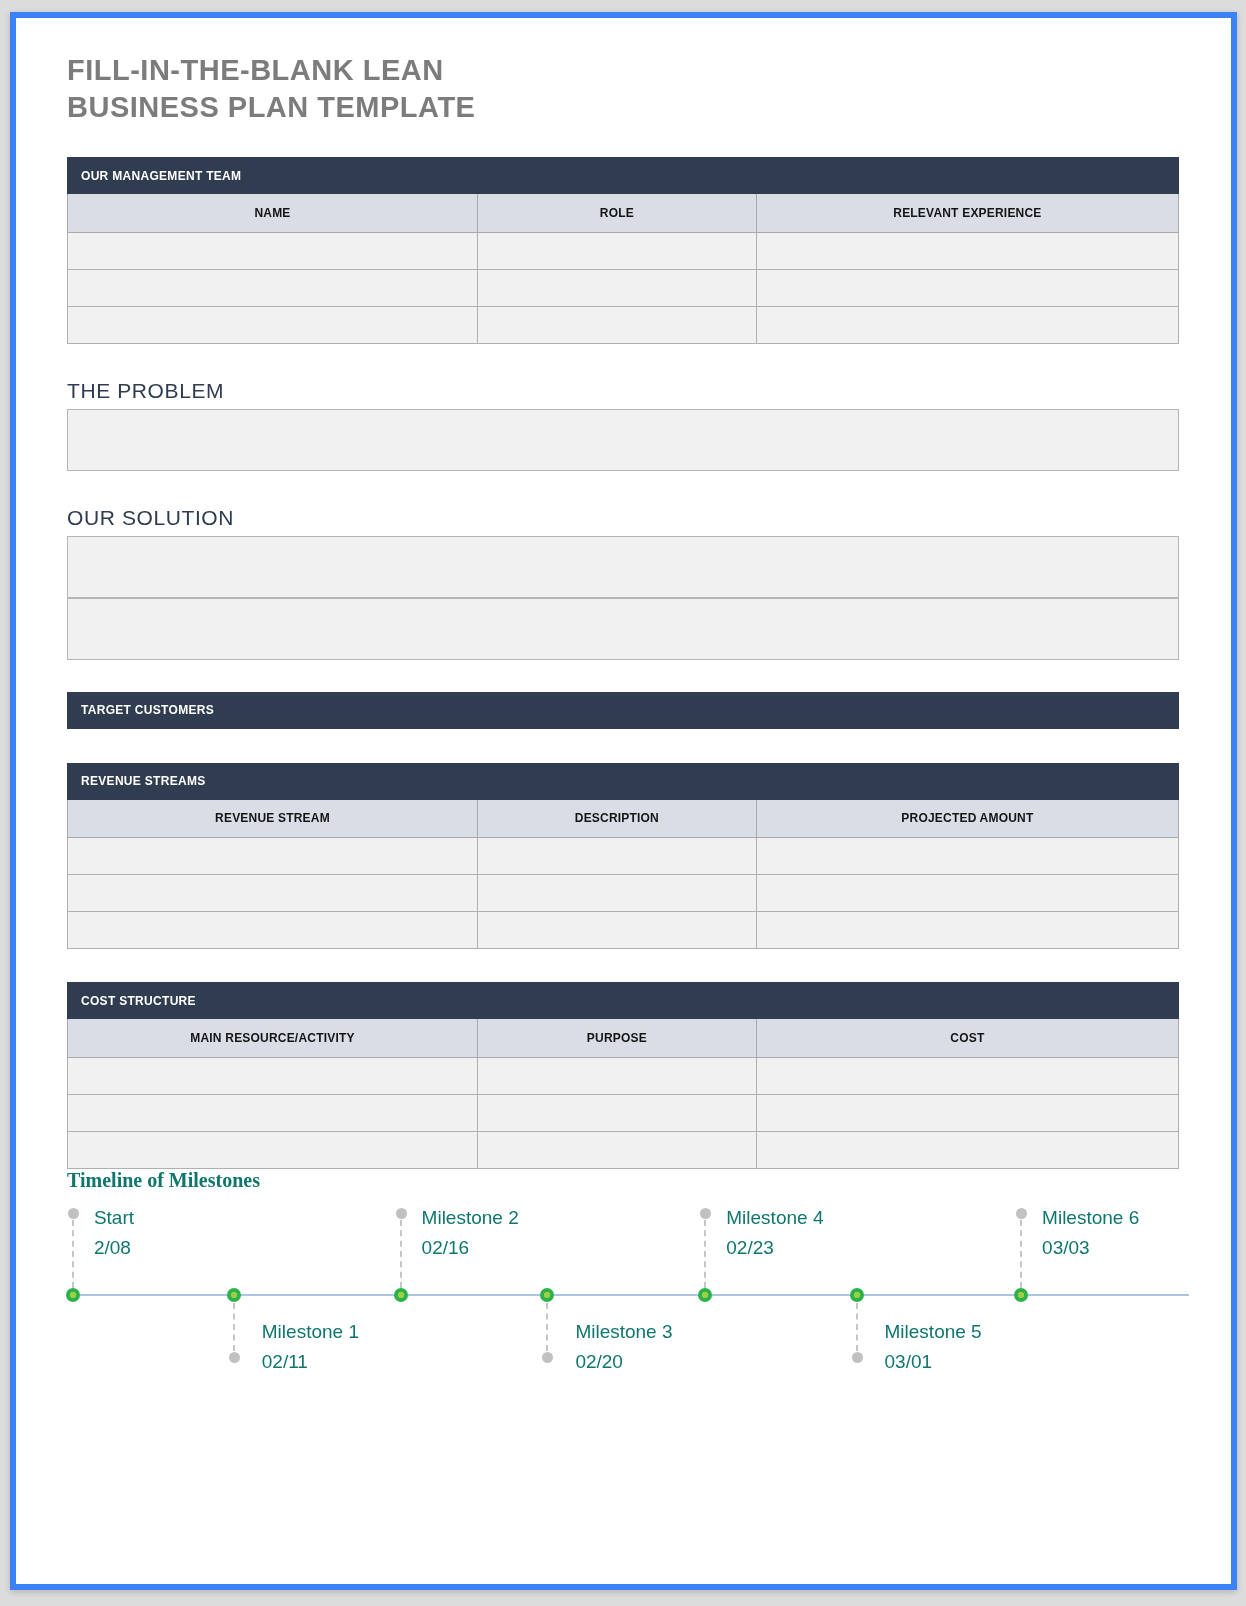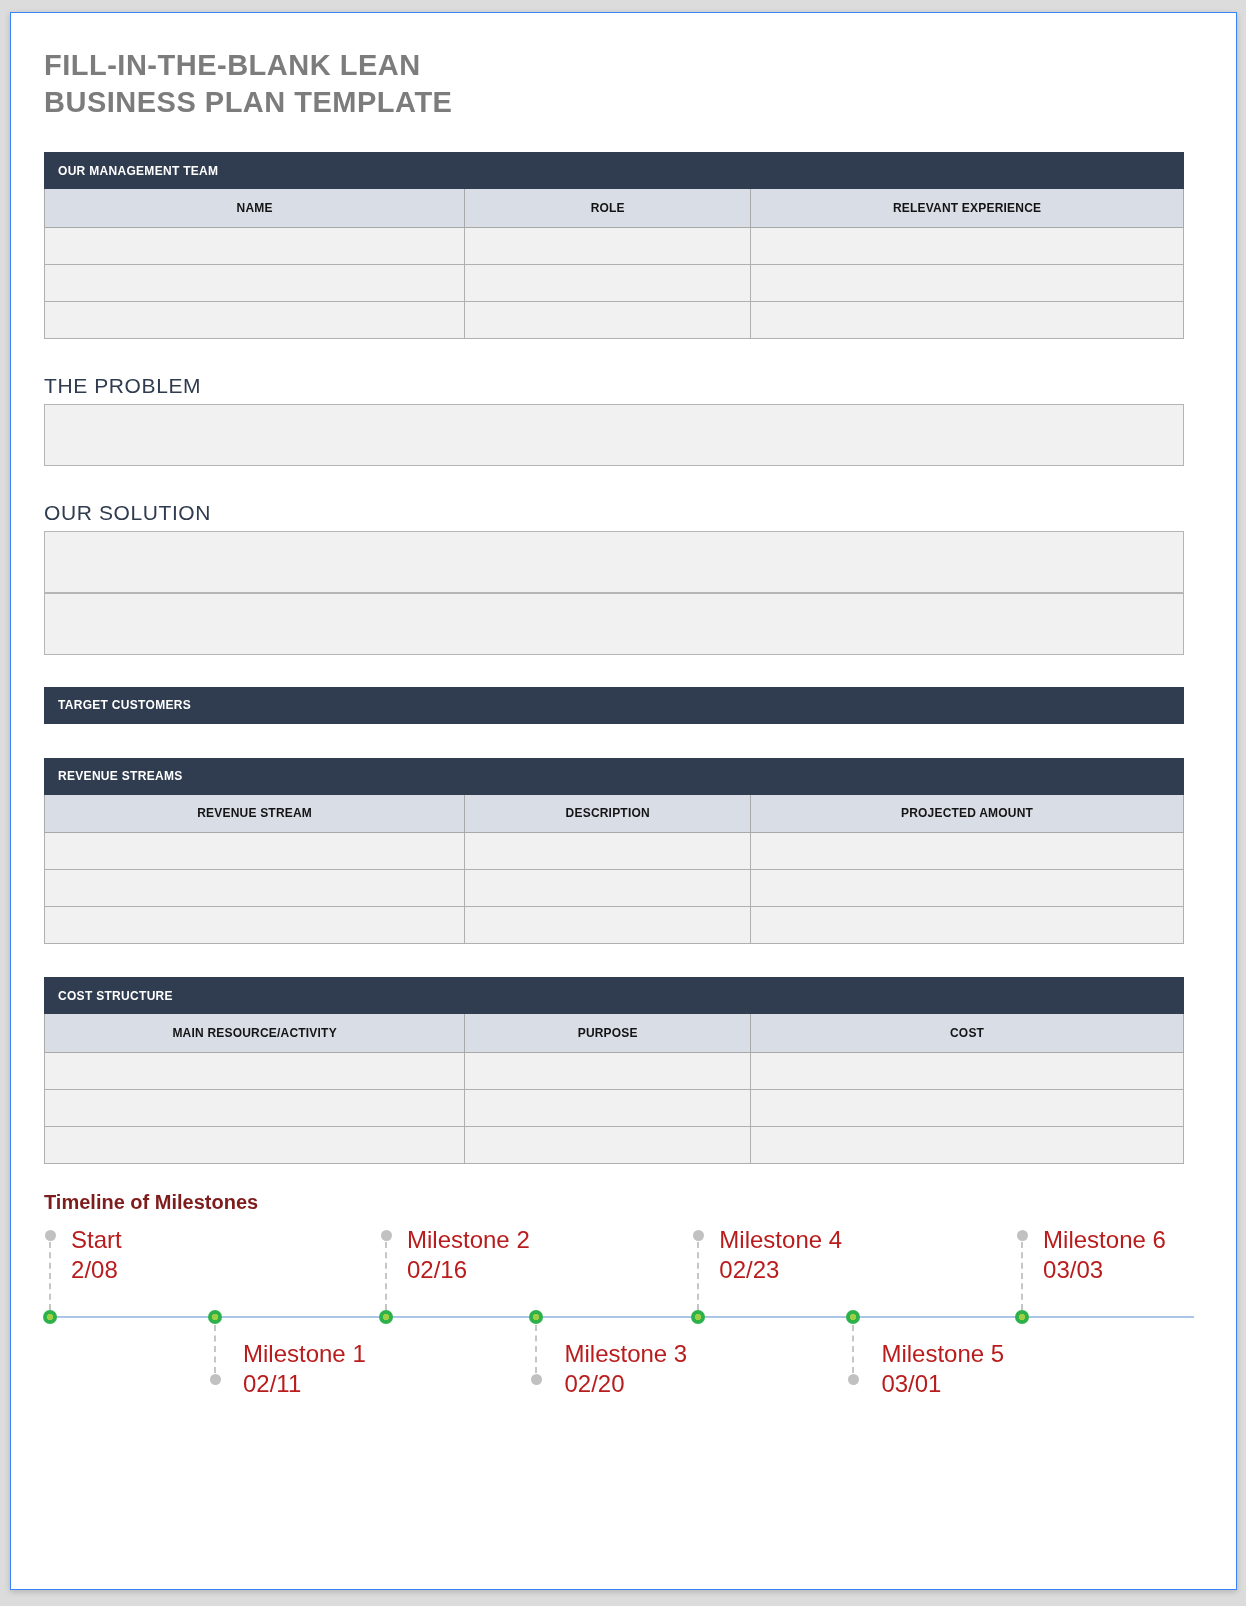--- a/index.html
+++ b/index.html
@@ -6,23 +6,23 @@
   html,body { width:1246px; height:1606px; }
   body {
     background:#dcdcdd;
     font-family:"Liberation Sans","DejaVu Sans",sans-serif;
     overflow:hidden;
     position:relative;
   }
   .page {
     position:absolute; left:10px; top:12px; right:9px; bottom:16px;
     background:#ffffff;
-    border:1px solid #3b82f6;
+    border:6px solid #3b82f6;
     box-shadow:0 2px 6px rgba(0,0,0,0.18);
-    padding:0 52px 0 33px;
+    padding:0 52px 0 51px;
     overflow:hidden;
   }
   .doc-title {
     margin-top:34px;
     font-size:29px; line-height:37px; font-weight:bold;
     color:#7c7c7c; letter-spacing:0.5px;
   }
   
   .tbl-section { width:100%; }
   .tbl-bar {
@@ -42,42 +42,42 @@
   .fill-label {
     margin-top:35px; margin-bottom:6px;
     font-size:21px; color:#2f3b4e; letter-spacing:0.6px;
   }
   .fill-box { height:62px; background:#f1f1f1; border:1px solid #b5b5b5; }
   .mt-mgmt   { margin-top:31px; }
   .mt-target { margin-top:32px; }
   .mt-cost   { margin-top:33px; }
   .mt-rev    { margin-top:34px; }
   
-  .tl-heading { margin-top:27px; font-size:20px; font-weight:bold; color:#7f1d1d; }
+  .tl-heading { font-size:20px; font-weight:bold; color:#0f766e;font-family:Liberation Serif, serif; }
   .timeline { position:relative; margin-top:8px; height:178px; }
   .tl-line {
     position:absolute; left:0; right:-10px; top:94px; height:2px;
     background:#a9c6e6;
   }
   .ms { position:absolute; top:0; width:0; height:100%; }
   .dot-green {
     position:absolute; left:-7px; top:88px; width:14px; height:14px;
     border-radius:50%;
     background:radial-gradient(circle at 50% 50%, #9ccf43 0 3px, #2db24b 3.5px);
   }
   .dot-gray {
     position:absolute; left:-5px; width:11px; height:11px;
     border-radius:50%; background:#c1c1c1;
   }
   .ms.above .dot-gray { top:8px; }
   .ms.below .dot-gray { top:152px; }
   .dash { position:absolute; left:-1px; border-left:2px dashed #c6c6c6; }
   .ms.above .dash { top:20px; height:68px; }
   .ms.below .dash { top:103px; height:48px; }
-  .ms-label { position:absolute; white-space:nowrap; font-size:24px; line-height:30px; color:#b91c1c; }
+  .ms-label { position:absolute; white-space:nowrap; font-size:19px; line-height:30px; color:#0f766e; }
   .ms.above .ms-label { left:21px; top:3px; }
   .ms.below .ms-label { left:28px; top:117px; }
 </style>
 </head>
 <body>
 
 <div class="page">
 
   <div class="doc-title">
     <div>FILL-IN-THE-BLANK LEAN</div>

